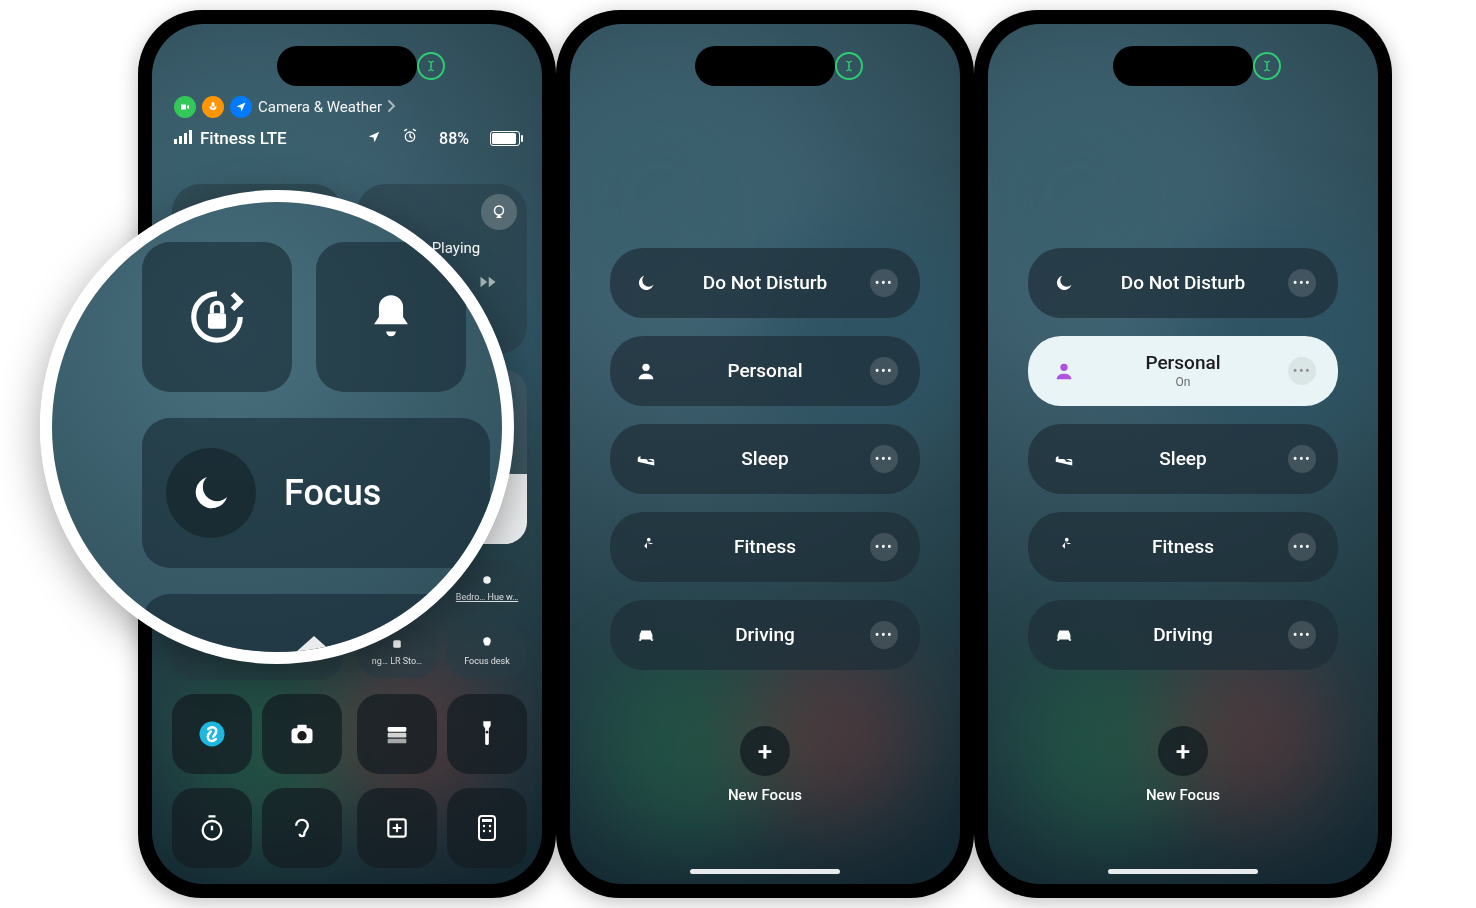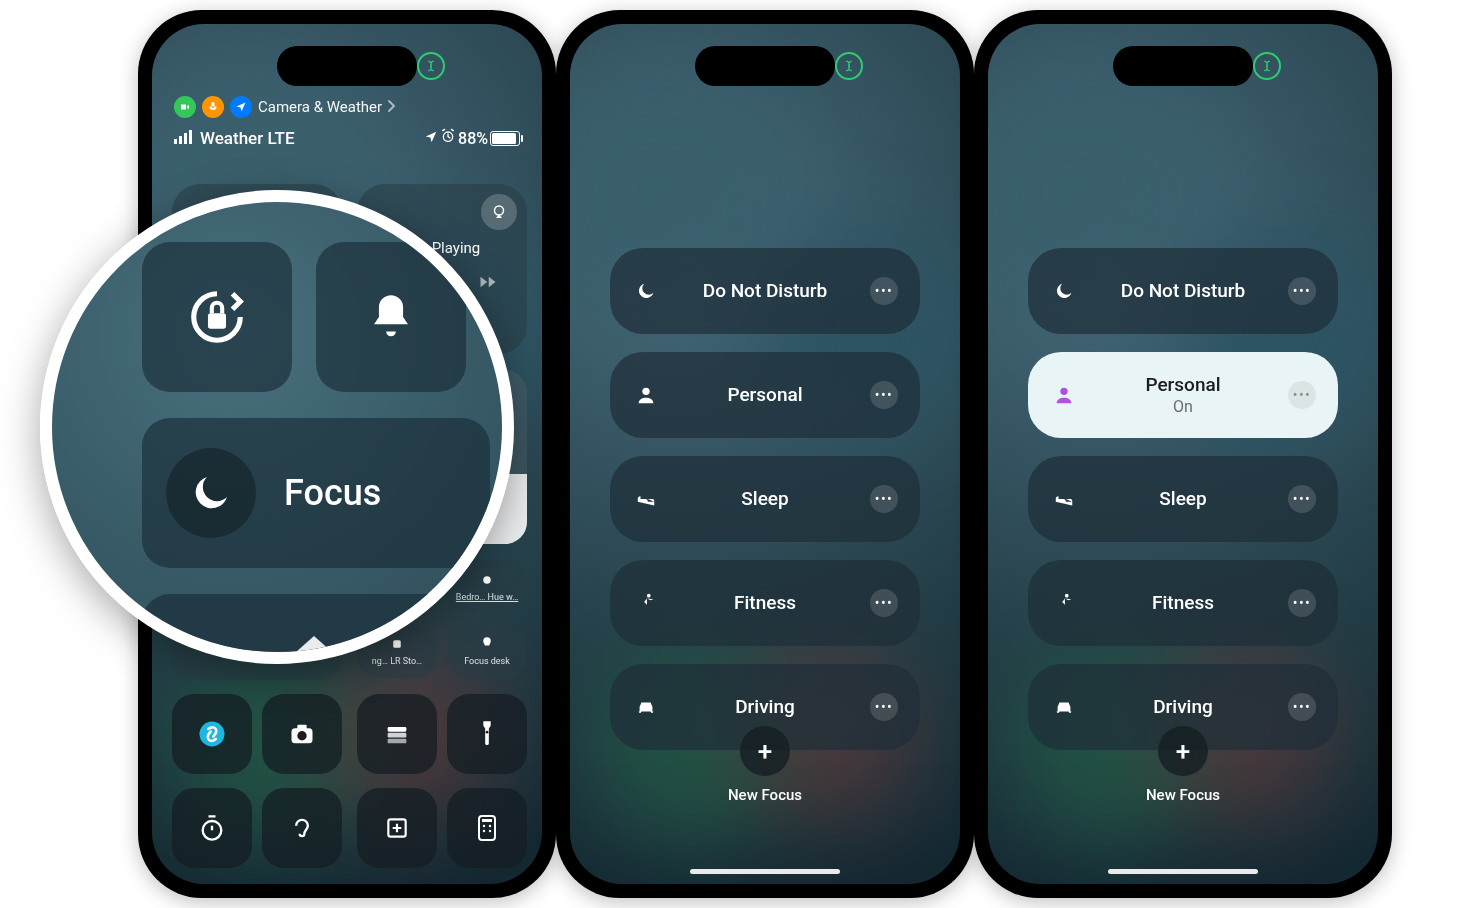--- a/index.html
+++ b/index.html
@@ -120,21 +120,21 @@
     top: 104px;
     left: 22px;
     right: 22px;
     display: flex;
     justify-content: space-between;
     align-items: center;
     color: #fff;
     font-size: 17px;
     font-weight: 500;
   }
-  .status-right { display:flex; align-items:center; gap:2px; font-size:16px; }
+  .status-right { display:flex; align-items:center; gap:21px; font-size:16px; }
   .battery {
     width: 28px; height: 13px; border: 1.5px solid #fff; border-radius: 3px; position:relative;
   }
   .battery::after { content:""; position:absolute; right:-4px; top:3px; width:2.5px; height:7px; background:#fff; border-radius:1px; }
   .battery .fill { position:absolute; left:1px; top:1px; bottom:1px; width:85%; background:#fff; border-radius:1.5px; }
 
   .cc-grid {
     position:absolute;
     top: 160px;
     left: 20px;
@@ -224,21 +224,21 @@
   .focus-list {
     position:absolute;
     top: 224px;
     left: 40px;
     right: 40px;
     display:flex;
     flex-direction:column;
     gap: 18px;
   }
   .focus-item {
-    height: 86px;
+    height: 70px;
     border-radius: 33px;
     background: rgba(30,45,55,0.7);
     display:flex;
     align-items:center;
     padding: 0 22px 0 22px;
     color:#fff;
     position:relative;
   }
   .focus-item.active {
     background: #e8f4f5;
@@ -252,21 +252,21 @@
   .focus-item .fi-icon.dnd svg { fill:#fff; }
   .focus-item .label-wrap {
     flex:1;
     text-align:center;
     font-size:19px;
     font-weight:500;
     line-height:1.1;
   }
   .focus-item .sub {
     display:block;
-    font-size:16px;
+    font-size:12px;
     font-weight:400;
     color:#6b6b6b;
     margin-top:2px;
   }
   .focus-item .dots {
     width:28px;height:28px;border-radius:50%;
     background:rgba(255,255,255,0.14);
     display:flex;align-items:center;justify-content:center;
     font-size:14px; letter-spacing:1.5px; color:#fff;
   }
@@ -344,21 +344,21 @@
       <div class="status-row">
         <div style="display:flex;align-items:center;gap:6px;">
           <span>
             <svg width="20" height="14" viewBox="0 0 20 14">
                 <rect x="0" y="9" width="3" height="5" fill="#fff"></rect>
                 <rect x="5" y="6" width="3" height="8" fill="#fff"></rect>
                 <rect x="10" y="3" width="3" height="11" fill="#fff"></rect>
                 <rect x="15" y="0" width="3" height="14" fill="#fff"></rect>
               </svg>
           </span>
-          <span>Weather LTE</span>
+          <span>Fitness LTE</span>
         </div>
         <div class="status-right">
           <span><svg width="14" height="14" viewBox="0 0 24 24">
                 <path d="M3 11l18-8-8 18-2-8z" fill="#fff"></path>
               </svg></span>
           <span><svg width="16" height="16" viewBox="0 0 24 24">
                 <circle cx="12" cy="13" r="7" fill="none" stroke="#fff" stroke-width="2"></circle>
                 <path d="M12 9v4l3 2M4 4l3-2M20 4l-3-2" stroke="#fff" stroke-width="2" fill="none" stroke-linecap="round"></path>
               </svg></span>
           <span>88%</span>

